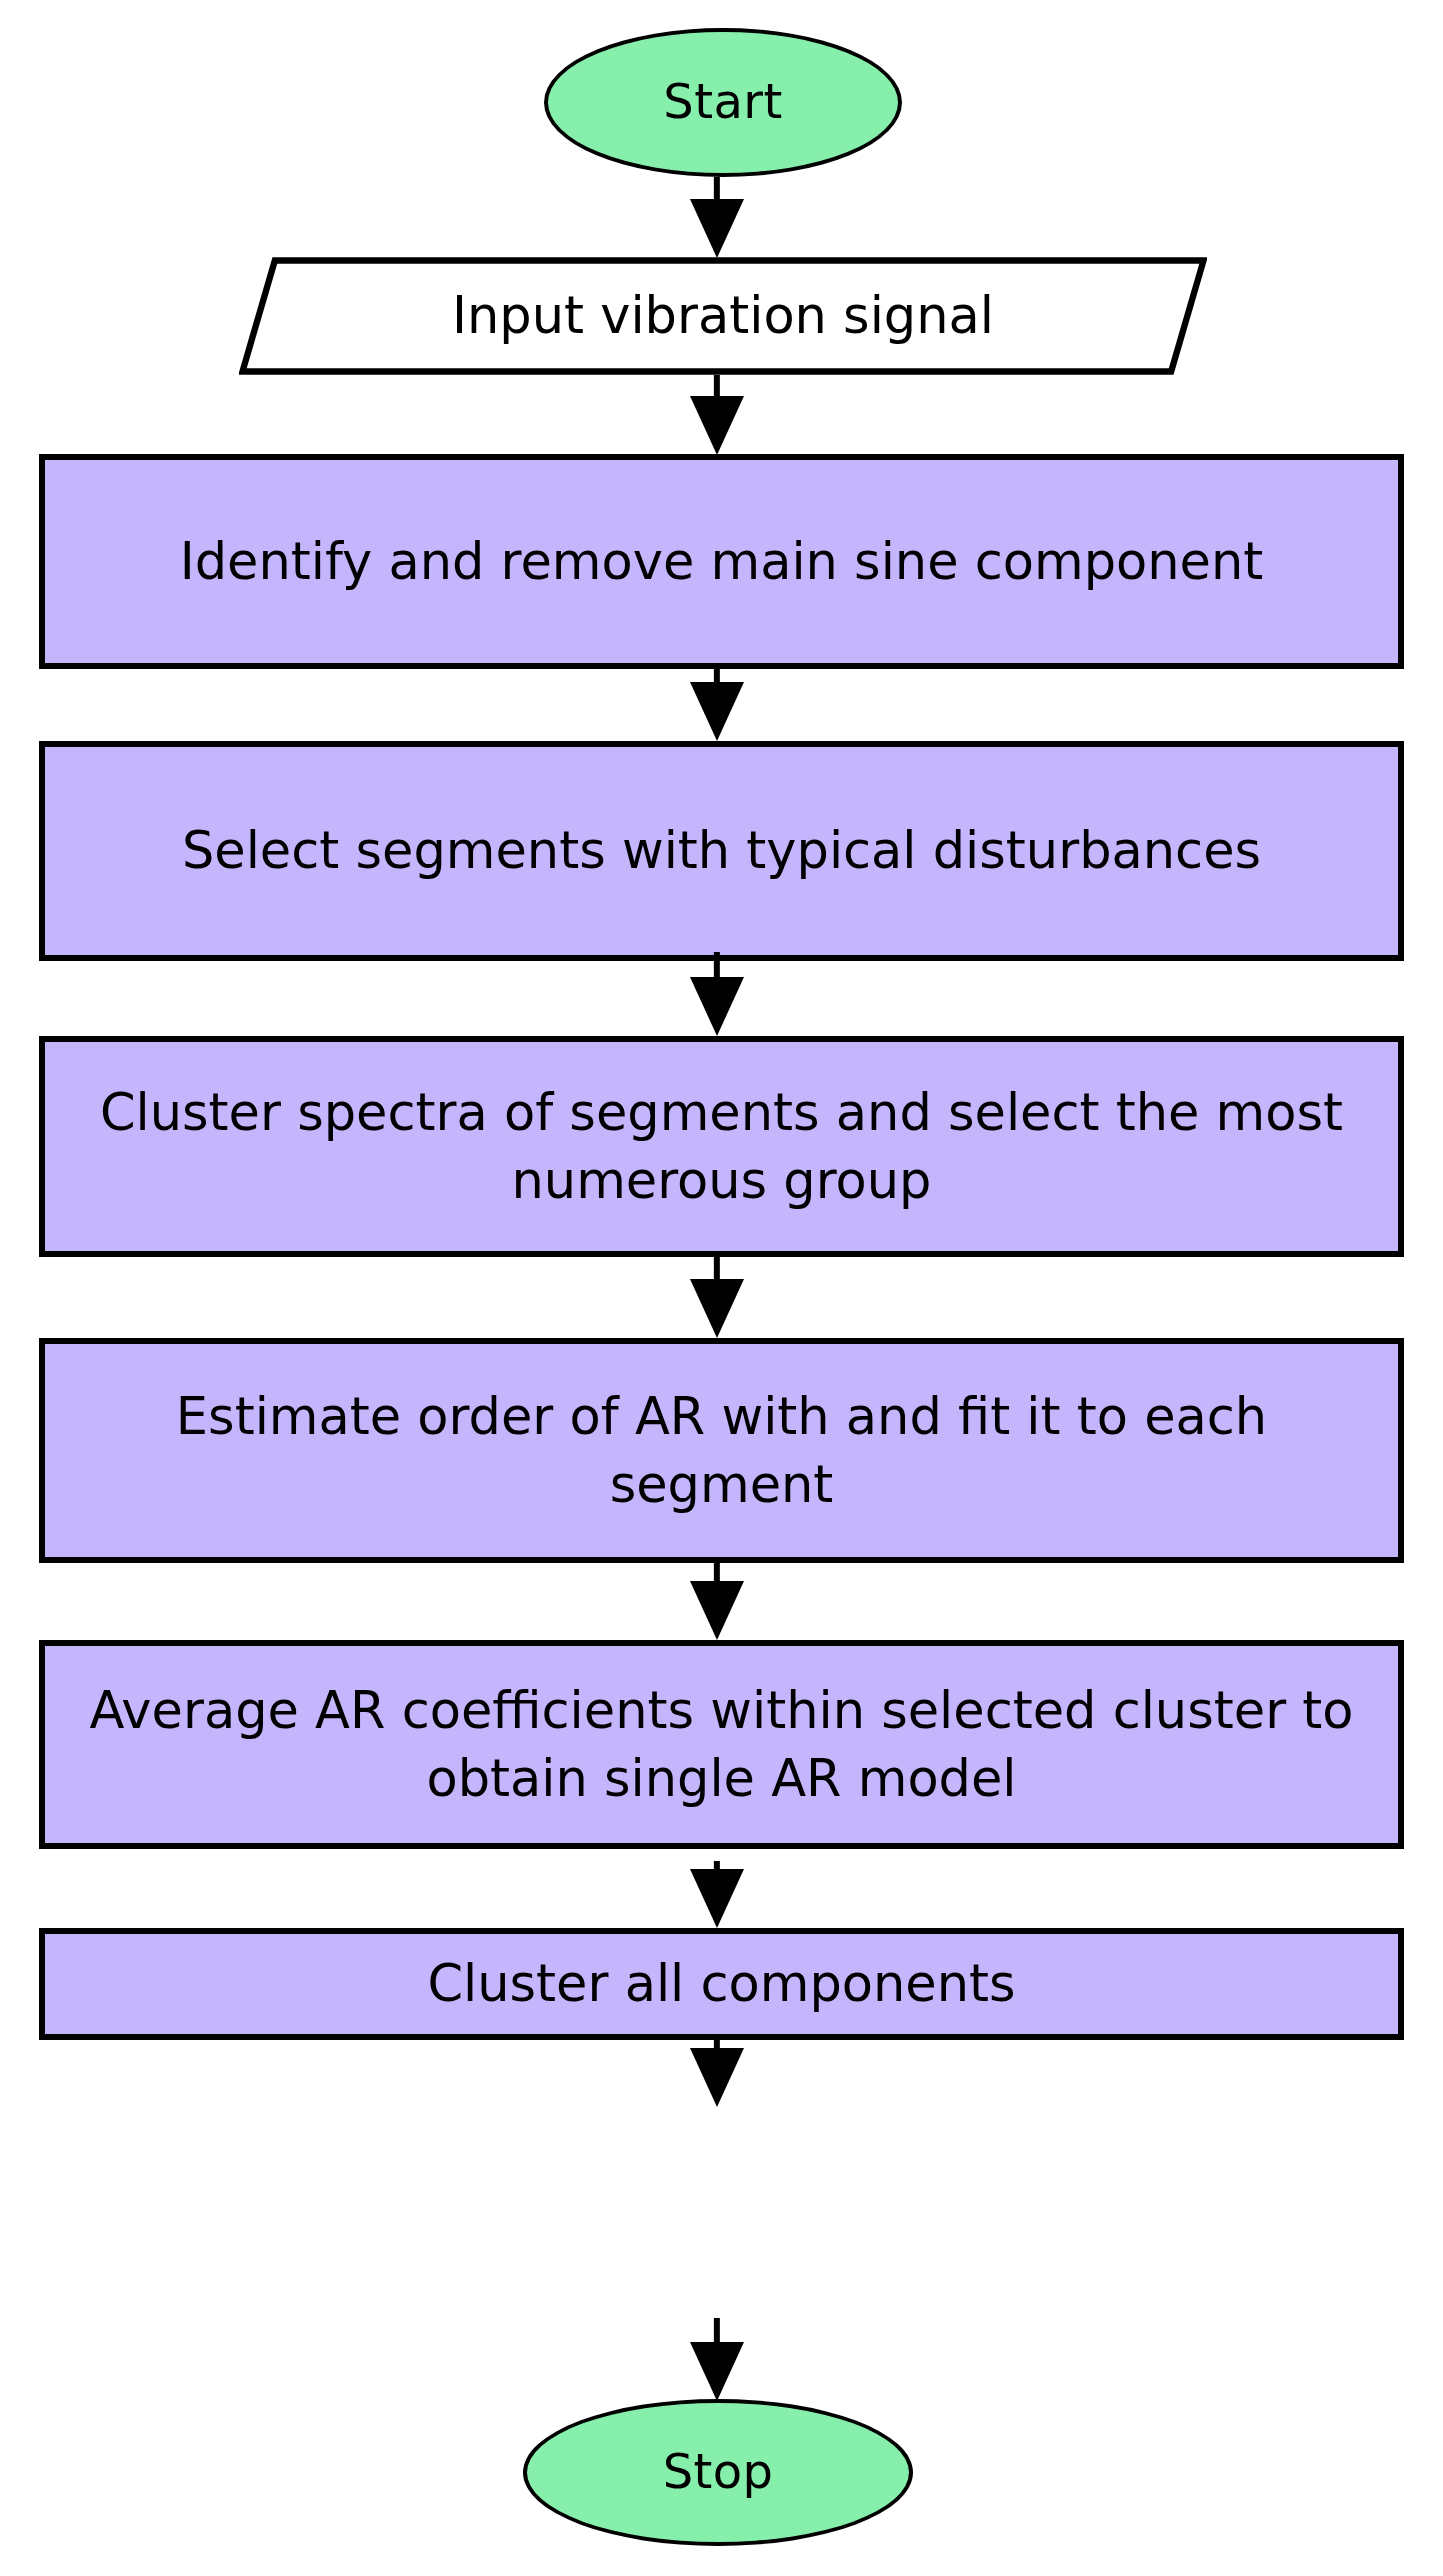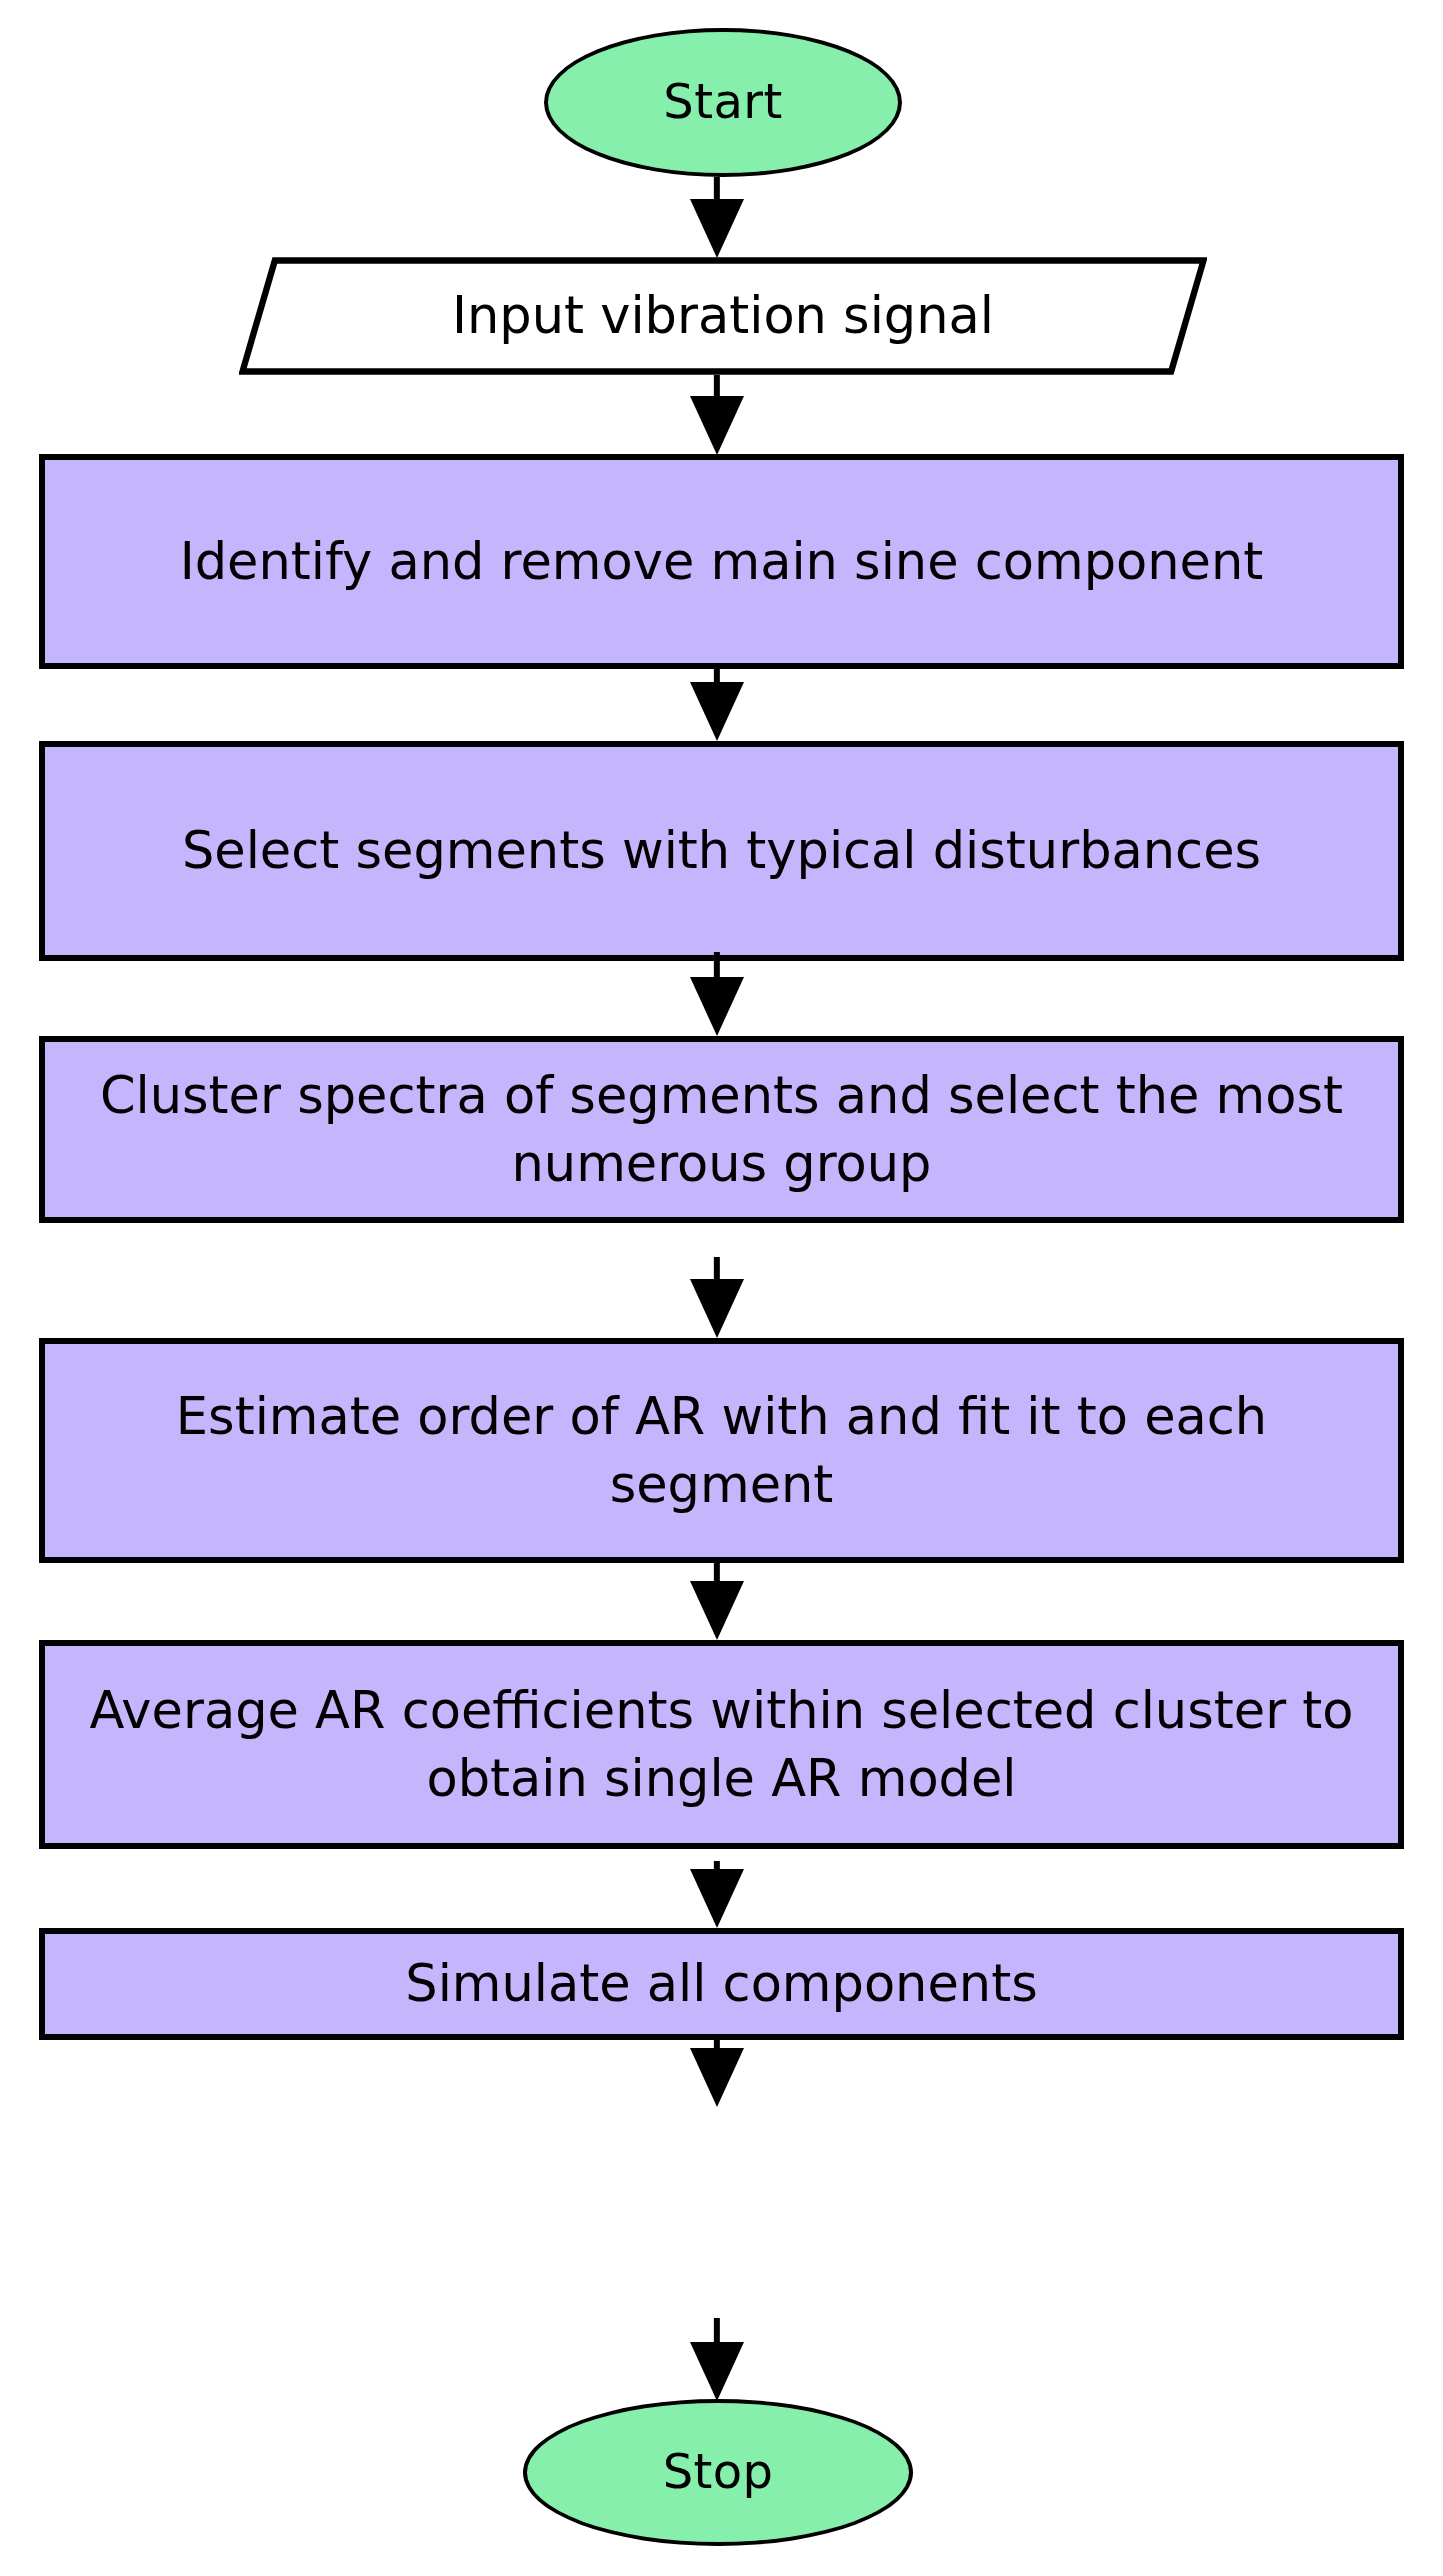--- a/index.html
+++ b/index.html
@@ -138,21 +138,21 @@
 
   <div class="node process" style="left:39px; top:741px; width:1365px; height:220px;">
     <span class="node-label">Select segments with typical disturbances</span>
   </div>
 
   <div class="connector" style="left:685px; top:952px; width:63px; height:84px;">
     <div class="stem" style="height:27px;"></div>
     <div class="head"></div>
   </div>
 
-  <div class="node process" style="left:39px; top:1036px; width:1365px; height:187px;">
+  <div class="node process" style="left:39px; top:1036px; width:1365px; height:221px;">
     <span class="node-label">Cluster spectra of segments and select the most numerous group</span>
   </div>
 
   <div class="connector" style="left:685px; top:1257px; width:63px; height:81px;">
     <div class="stem" style="height:23px;"></div>
     <div class="head"></div>
   </div>
 
   <div class="node process" style="left:39px; top:1338px; width:1365px; height:225px;">
     <span class="node-label">Estimate order of AR with and fit it to each segment</span>
@@ -166,21 +166,21 @@
   <div class="node process" style="left:39px; top:1640px; width:1365px; height:209px;">
     <span class="node-label">Average AR coefficients within selected cluster to obtain single AR model</span>
   </div>
 
   <div class="connector" style="left:685px; top:1861px; width:63px; height:67px;">
     <div class="stem" style="height:9.8px;"></div>
     <div class="head"></div>
   </div>
 
   <div class="node process" style="left:39px; top:1928px; width:1365px; height:112px;">
-    <span class="node-label">Simulate all components</span>
+    <span class="node-label">Cluster all components</span>
   </div>
 
   <div class="connector" style="left:685px; top:2040px; width:63px; height:67px;">
     <div class="stem" style="height:9.8px;"></div>
     <div class="head"></div>
   </div>
 
 
   <div class="connector" style="left:685px; top:2318px; width:63px; height:83px;">
     <div class="stem" style="height:25px;"></div>

